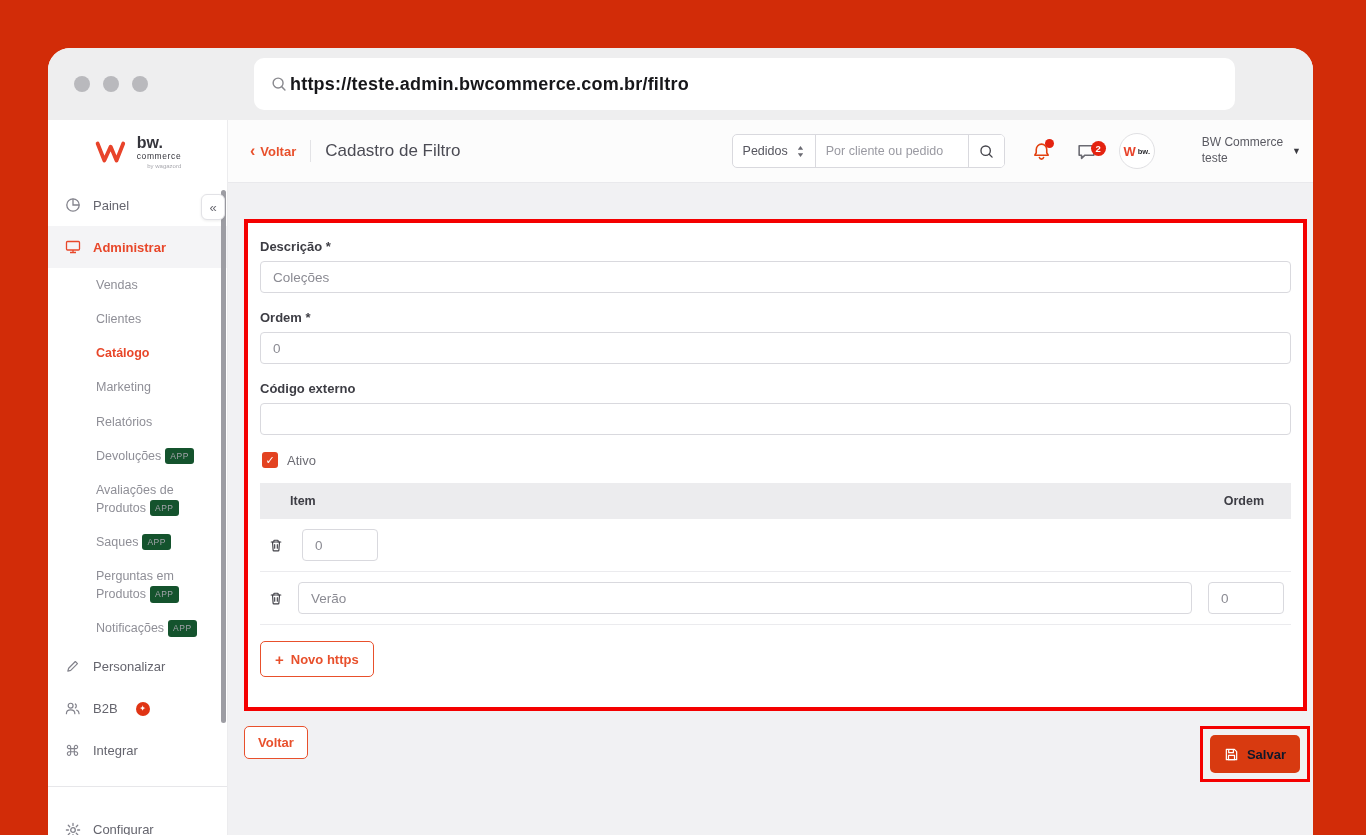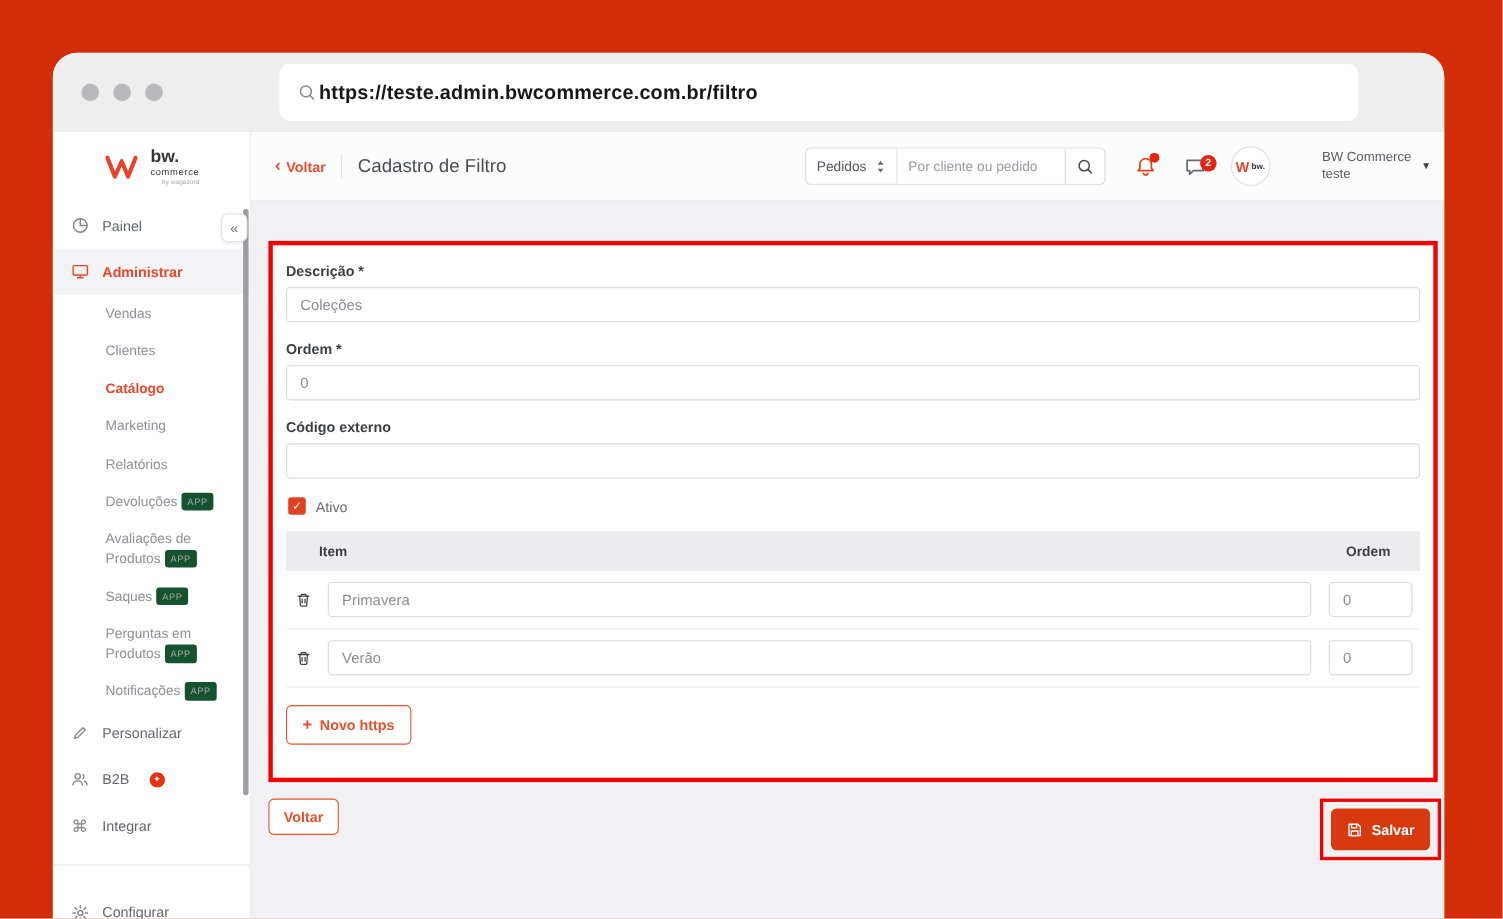--- a/index.html
+++ b/index.html
@@ -114,21 +114,21 @@
   .btn-new { display:inline-flex; align-items:center; gap:7px; height:36px; padding:0 14px; margin-top:16px;
              background:#fff; border:1px solid #e8502c; border-radius:5px; color:#e8502c; font-size:13px;
              font-weight:700; cursor:pointer; font-family:inherit; }
   .btn-new .plus::before { content:"+"; font-size:15px; font-weight:800; }
 
   .footer-actions { display:flex; justify-content:space-between; align-items:flex-start;
                     margin:15px 3px 0 16px; }
   .btn-back { height:33px; padding:0 13px; background:#fff; border:1px solid #e8502c; border-radius:5px;
               color:#e8502c; font-size:13px; font-weight:700; cursor:pointer; font-family:inherit; }
   .save-annotation { border:3px solid #f40000; padding:6px 7px; }
-  .btn-save { height:38px; padding:0 14px; background:#d83a10; border:none; border-radius:5px; color:#ffffff;
+  .btn-save { height:38px; padding:0 14px; background:#d83a10; border:none; border-radius:5px; color:#0f172a;
               font-size:13px; font-weight:700; display:flex; align-items:center; gap:8px; cursor:pointer;
               font-family:inherit; }
 </style>
 </head>
 <body>
 
 <div class="window">
 
   <div class="browser-bar">
     <div class="dots">
@@ -333,21 +333,20 @@
               <button class="trash-btn">
                 <span style="display:flex">
                   <svg width="14" height="15" viewBox="0 0 16 16" fill="none" stroke="#3f3f46" stroke-width="1.3" stroke-linecap="round">
                       <path d="M2.5 4h11"></path>
                       <path d="M5.5 4V2.9c0-.5.3-.9.8-.9h3.4c.5 0 .8.4.8.9V4"></path>
                       <path d="M4 4l.7 9.3c0 .5.4.9.9.9h4.8c.5 0 .9-.4.9-.9L12 4"></path>
                       <path d="M6.5 7v4M9.5 7v4"></path>
                     </svg>
                 </span>
               </button>
-              <input class="tinput row-item-input" value="Primavera" style="">
               <input class="tinput row-order-input" value="0" style="">
             </div>
 
             <div class="itable-row">
               <button class="trash-btn">
                 <span style="display:flex">
                   <svg width="14" height="15" viewBox="0 0 16 16" fill="none" stroke="#3f3f46" stroke-width="1.3" stroke-linecap="round">
                       <path d="M2.5 4h11"></path>
                       <path d="M5.5 4V2.9c0-.5.3-.9.8-.9h3.4c.5 0 .8.4.8.9V4"></path>
                       <path d="M4 4l.7 9.3c0 .5.4.9.9.9h4.8c.5 0 .9-.4.9-.9L12 4"></path>

